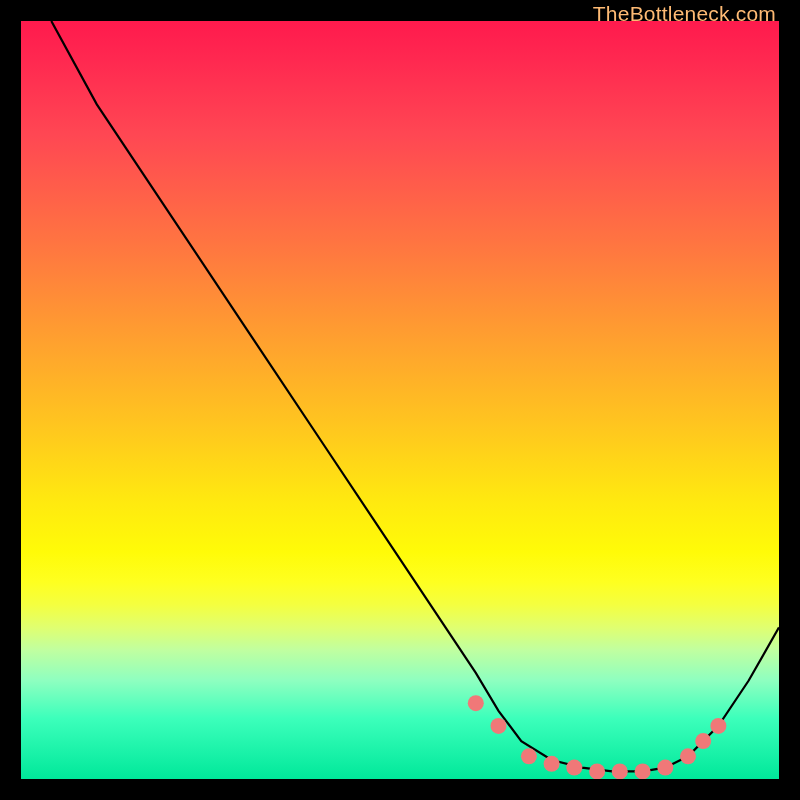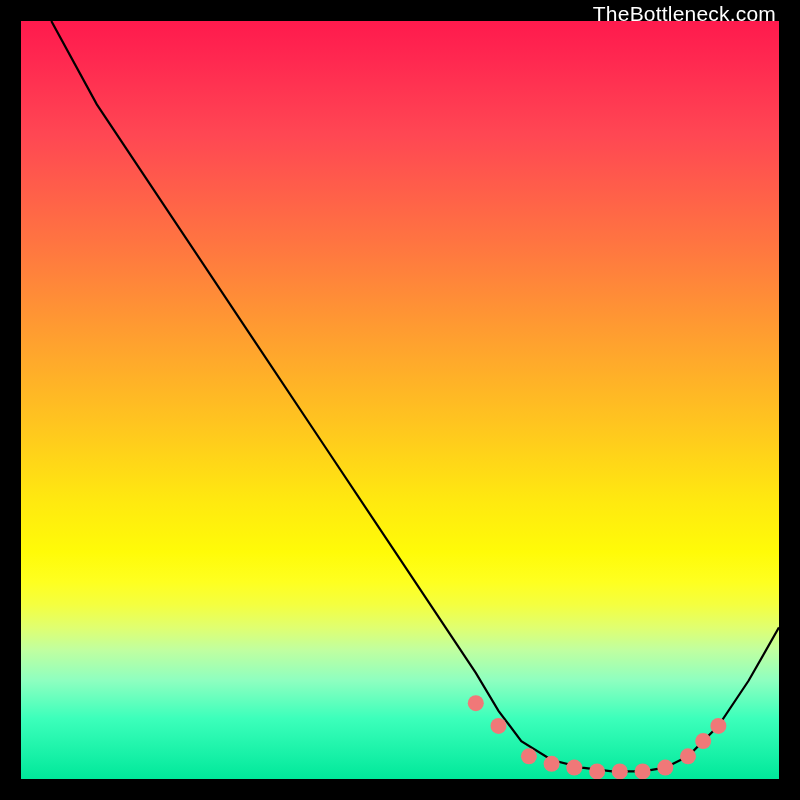--- a/index.html
+++ b/index.html
@@ -31,21 +31,21 @@
       #c0ffa0 83%,
       #8effc0 87%,
       #3cffbb 92%,
       #00e89a 100%
     );
   }
   .watermark {
     position: absolute;
     top: 2px;
     right: 24px;
-    color: #ffffff;
+    color: #fdba74;
     font-size: 21px;
     font-weight: 500;
     letter-spacing: 0.2px;
   }
   svg.overlay {
     position: absolute;
     left: 21px;
     top: 21px;
     width: 758px;
     height: 758px;

